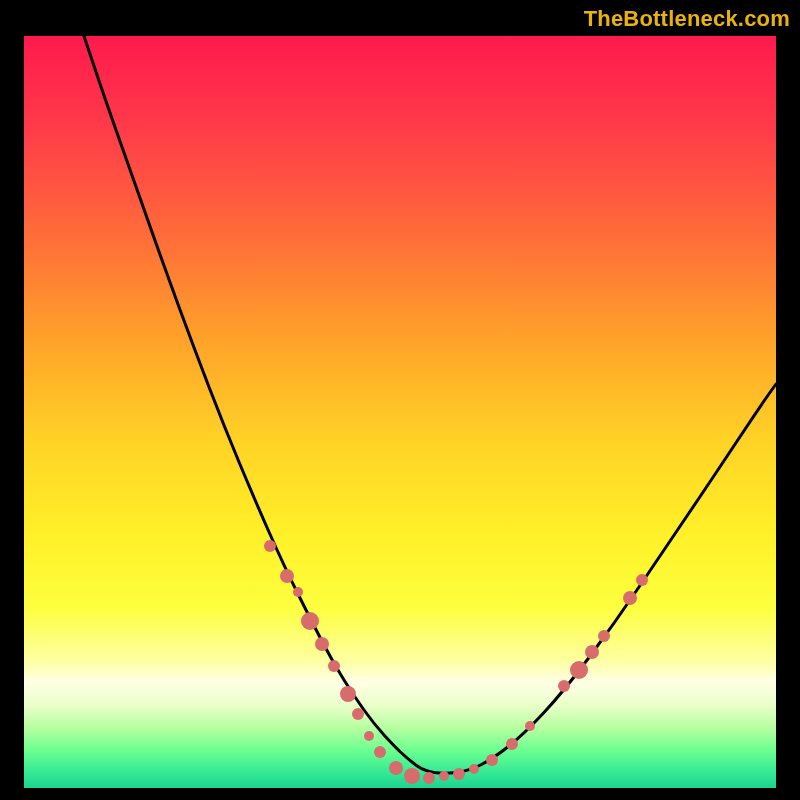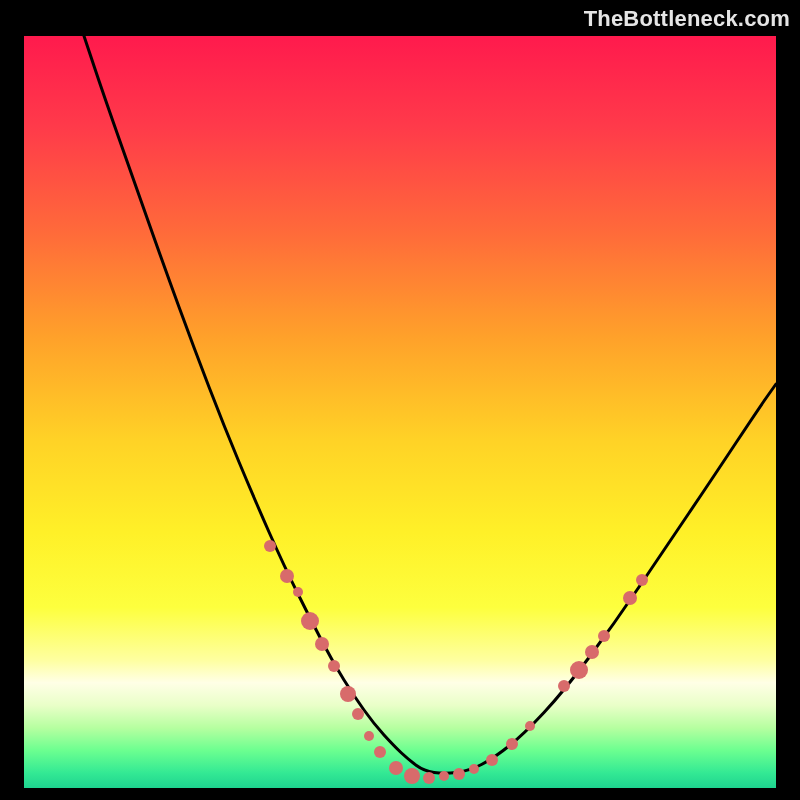--- a/index.html
+++ b/index.html
@@ -47,21 +47,21 @@
     position: absolute;
     left: 0;
     top: 0;
     width: 100%;
     height: 100%;
   }
   .watermark {
     position: absolute;
     top: 6px;
     right: 10px;
-    color: #e5e5e5;
+    color: #eab308;
     font-size: 22px;
     font-weight: 600;
     letter-spacing: 0.2px;
     user-select: none;
   }
 </style>
 </head>
 <body>
 
 <div class="frame">

